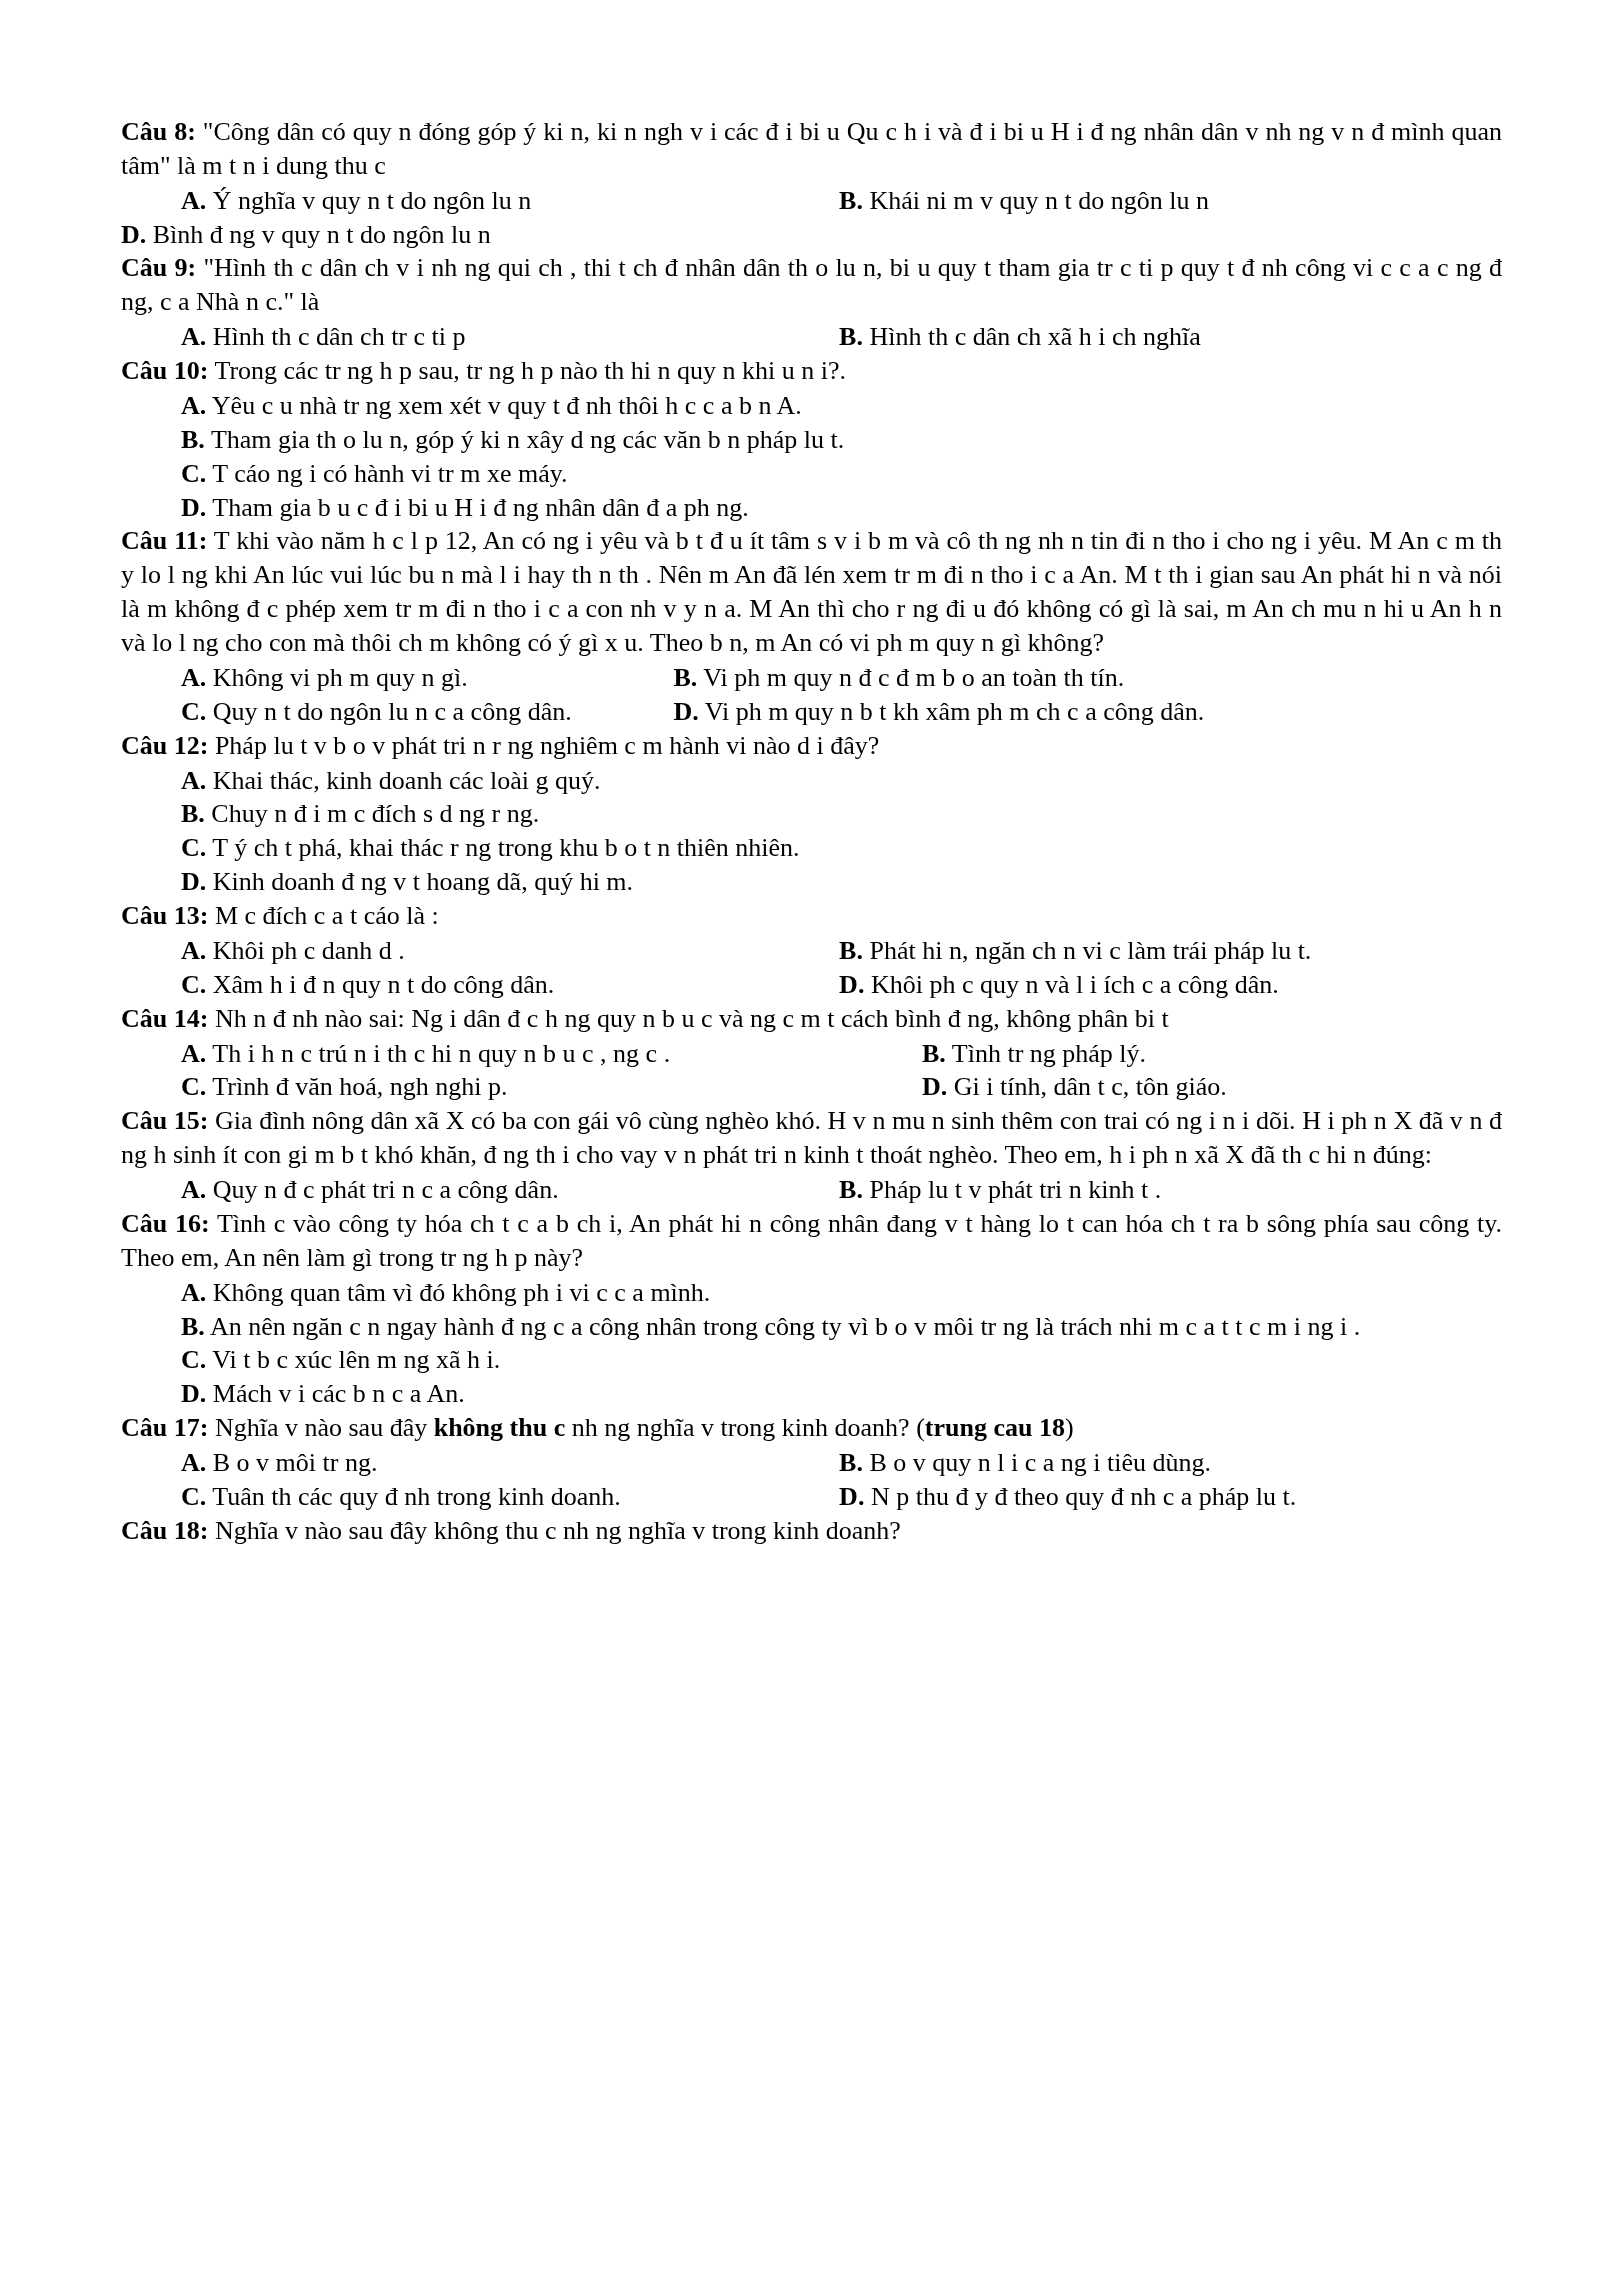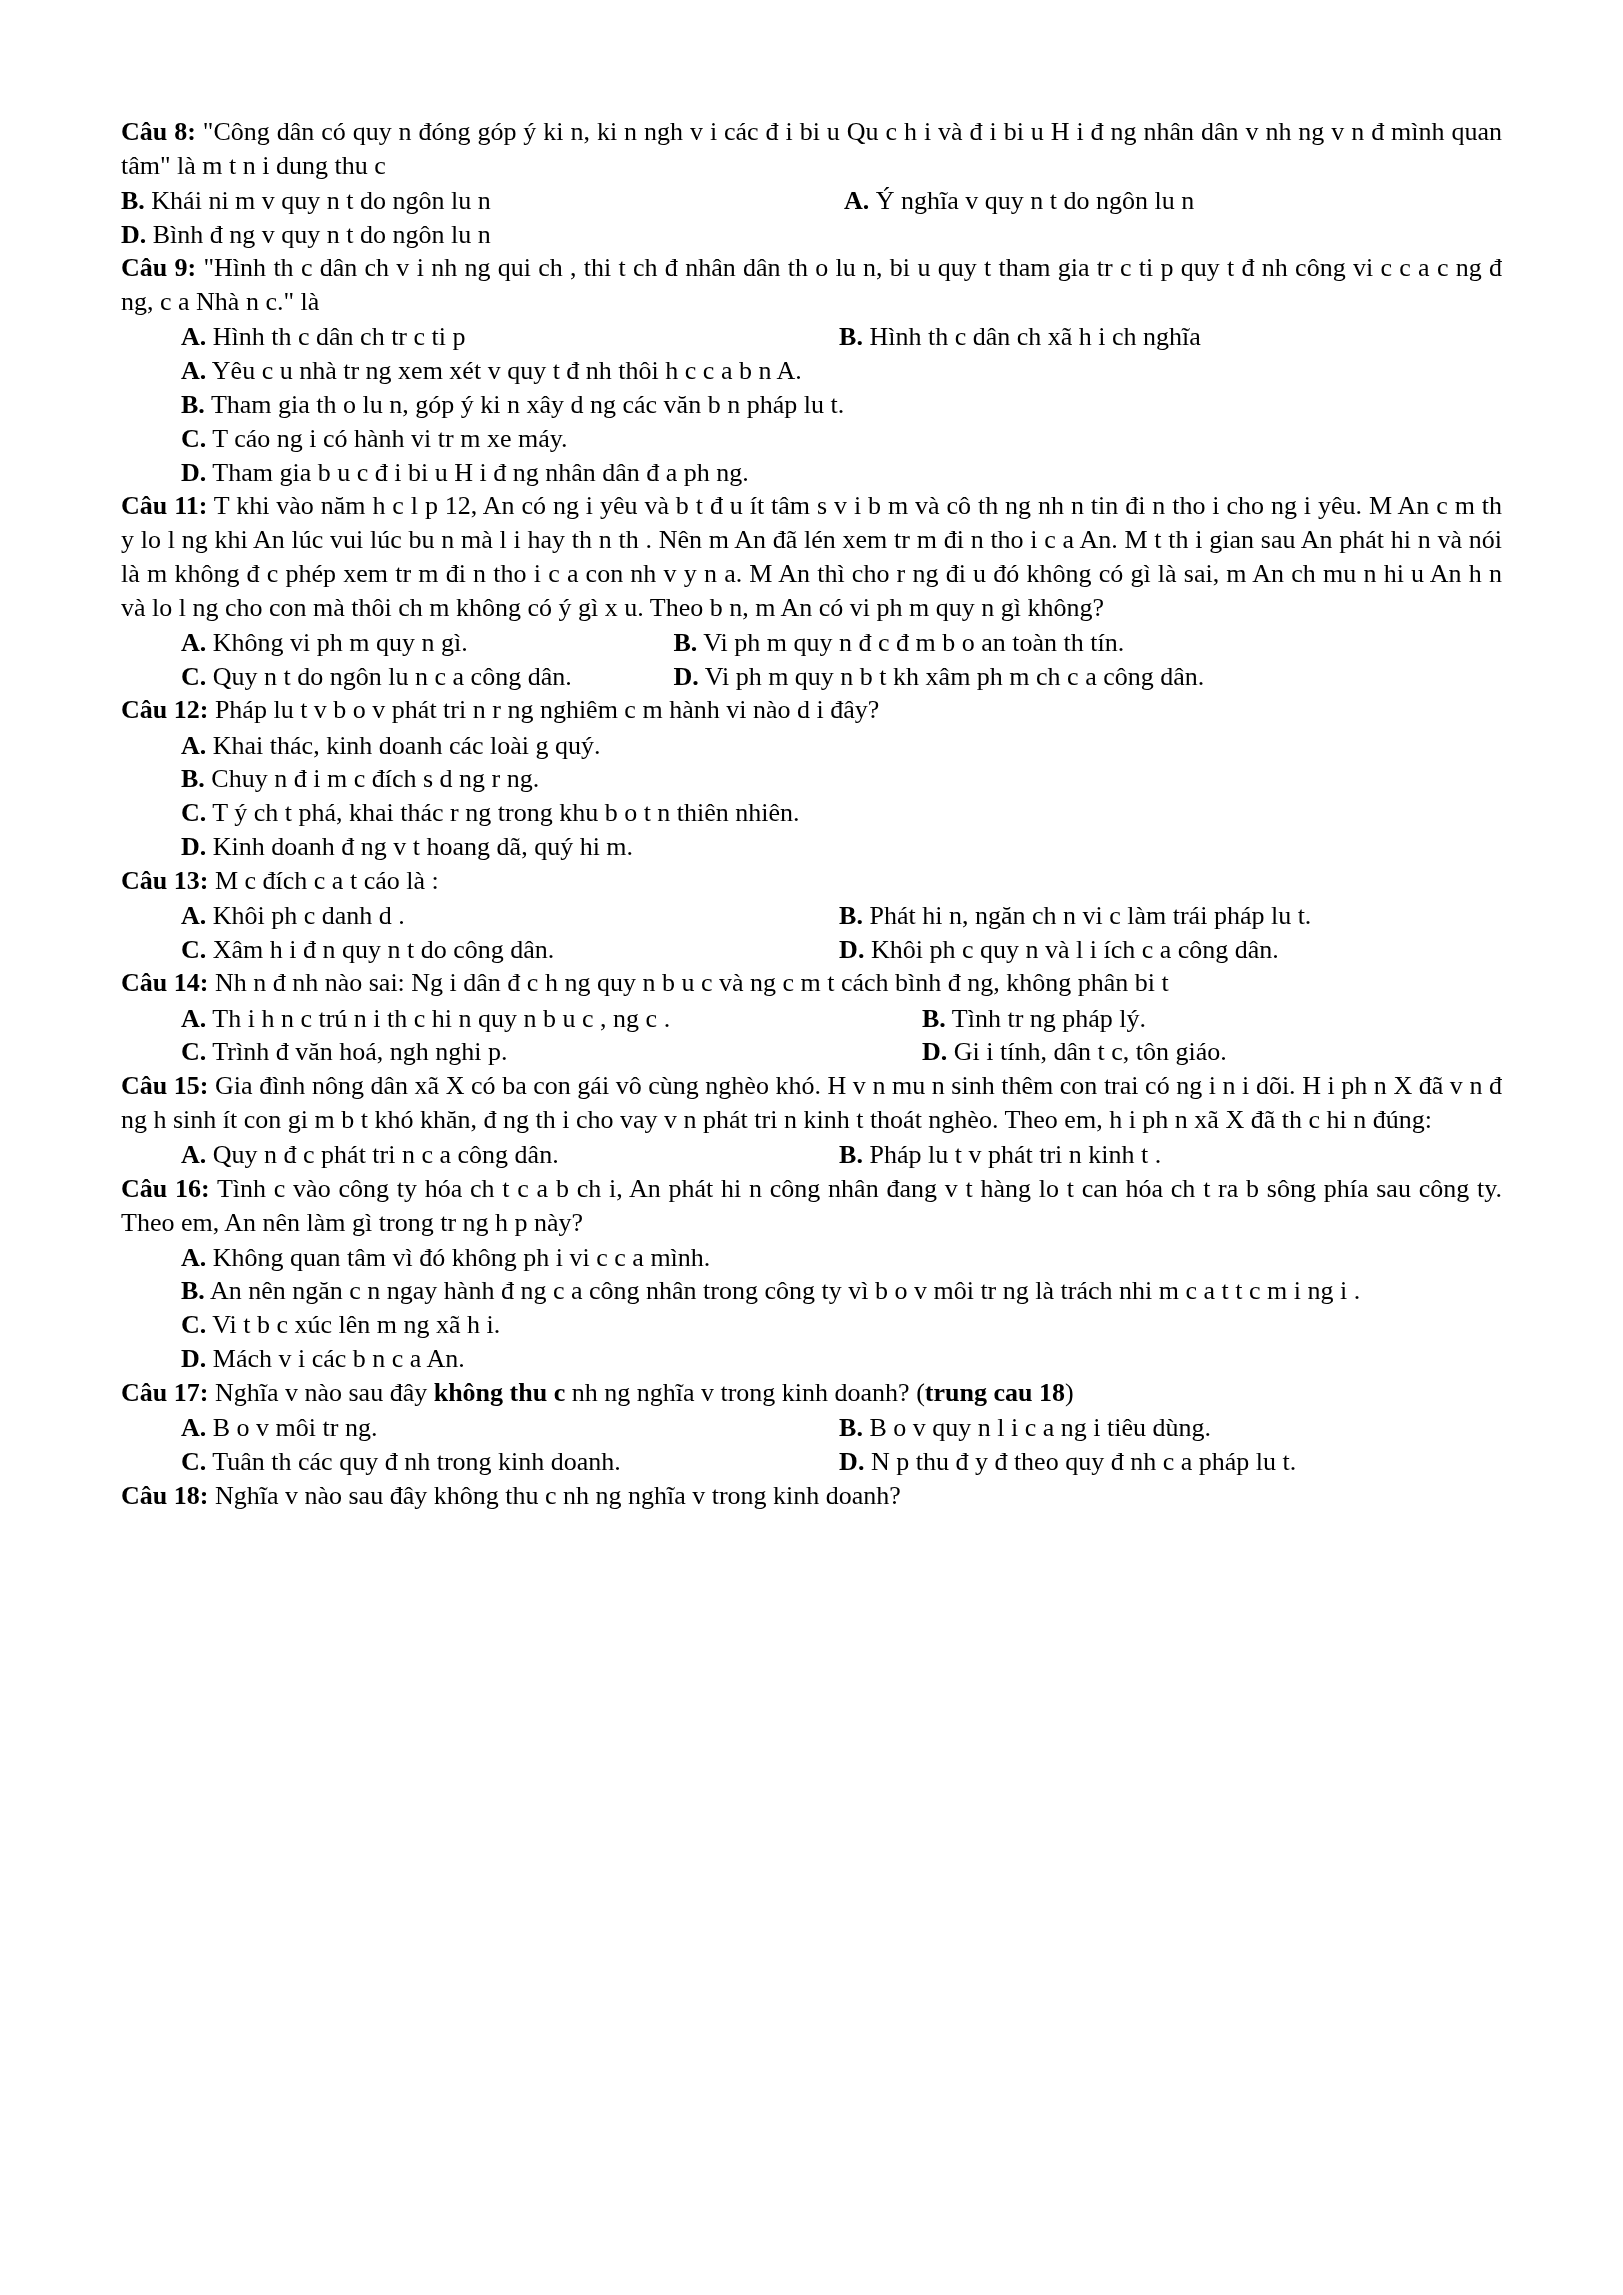--- a/index.html
+++ b/index.html
@@ -60,27 +60,27 @@
 </head>
 <body>
 
 <div class="page">
 
   <p class="q">
     <span class="q-label">Câu 8:</span>
     <span>"Công dân có quy n đóng góp ý ki n, ki n ngh  v i các đ i bi u Qu c h i và đ i bi u H i đ ng nhân dân v  nh ng v n đ  mình quan tâm" là m t n i dung thu c</span>
   </p>
   <div class="opt-row">
+    <div class="opt w52">
+      <span class="ltr">A.</span>
+      <span>Ý nghĩa v  quy n t  do ngôn lu n</span>
+    </div>
     <div class="opt w48">
       <span class="ltr">B.</span>
       <span>Khái ni m v  quy n t  do ngôn lu n</span>
-    </div>
-    <div class="opt w52">
-      <span class="ltr">A.</span>
-      <span>Ý nghĩa v  quy n t  do ngôn lu n</span>
     </div>
   </div>
   <div class="opt-row">
     <div class="opt w48">
       <span class="ltr">D.</span>
       <span>Bình đ ng v  quy n t  do ngôn lu n</span>
     </div>
   </div>
 
   <p class="q">
@@ -91,20 +91,24 @@
     <div class="opt w52">
       <span class="ltr">A.</span>
       <span>Hình th c dân ch  tr c ti p</span>
     </div>
     <div class="opt w48">
       <span class="ltr">B.</span>
       <span>Hình th c dân ch  xã h i ch  nghĩa</span>
     </div>
   </div>
 
+  <p class="q">
+    <span class="q-label">Câu 10:</span>
+    <span>Trong các tr  ng h p sau, tr  ng h p nào th  hi n quy n khi u n i?.</span>
+  </p>
   <div class="opt-row single">
     <div class="opt full">
       <span class="ltr">A.</span>
       <span>Yêu c u nhà tr  ng xem xét v  quy t đ nh thôi h c c a b n A.</span>
     </div>
   </div>
   <div class="opt-row single">
     <div class="opt full">
       <span class="ltr">B.</span>
       <span>Tham gia th o lu n, góp ý ki n xây d ng các văn b n pháp lu t.</span>

